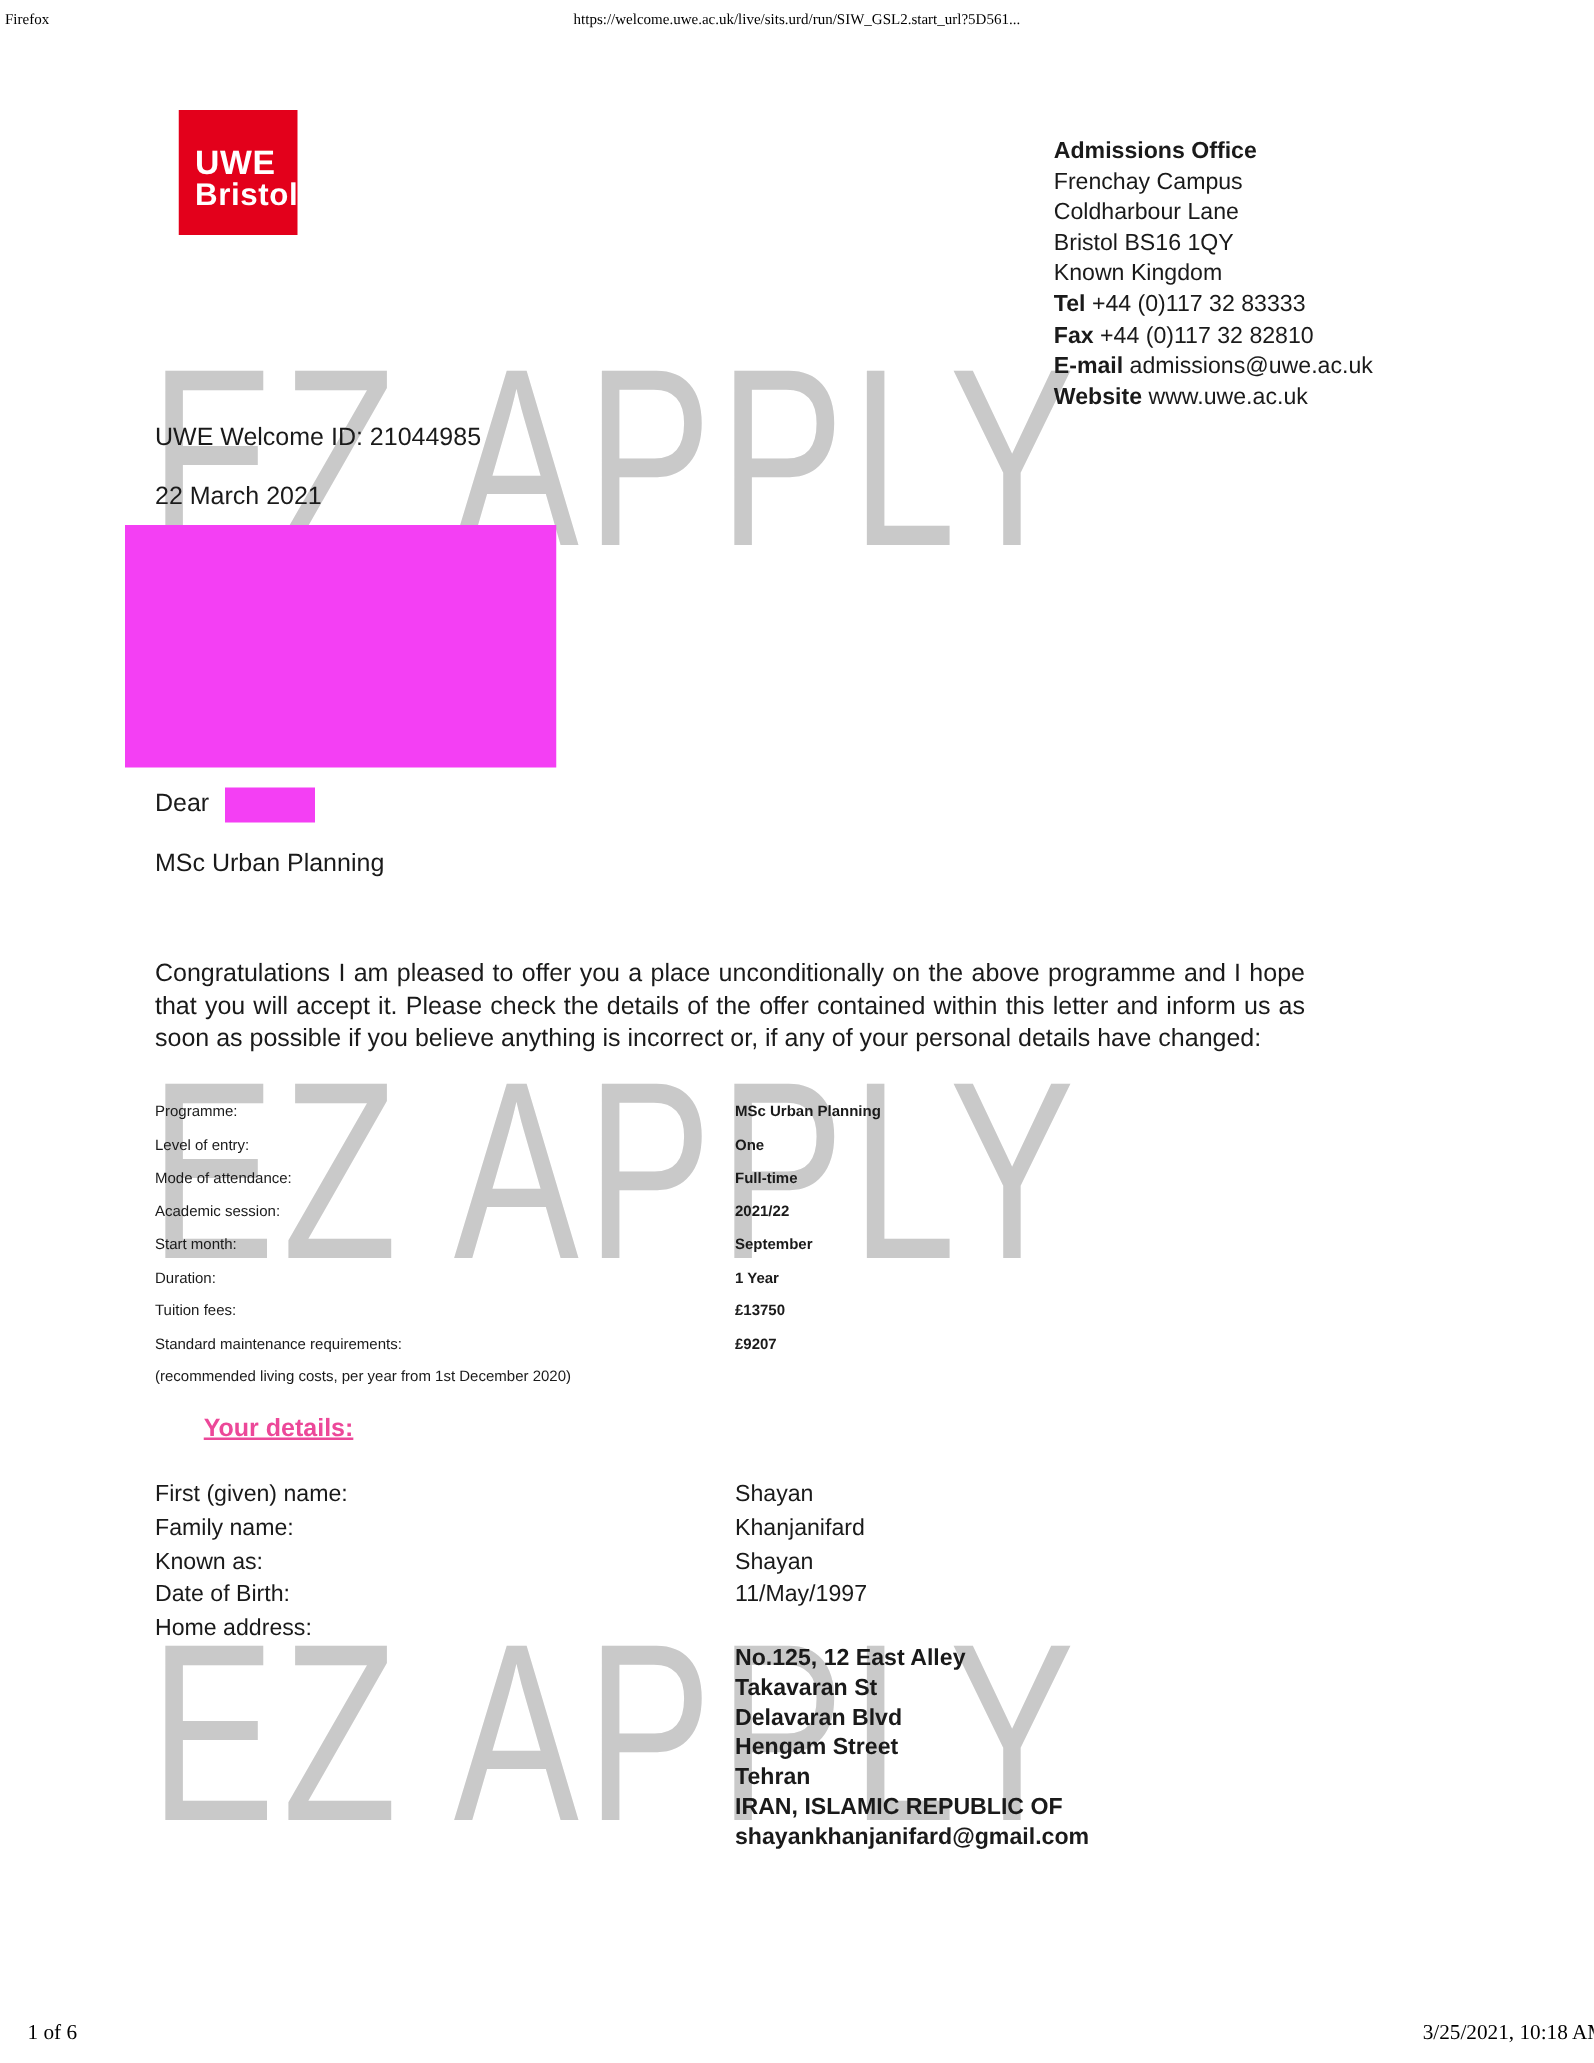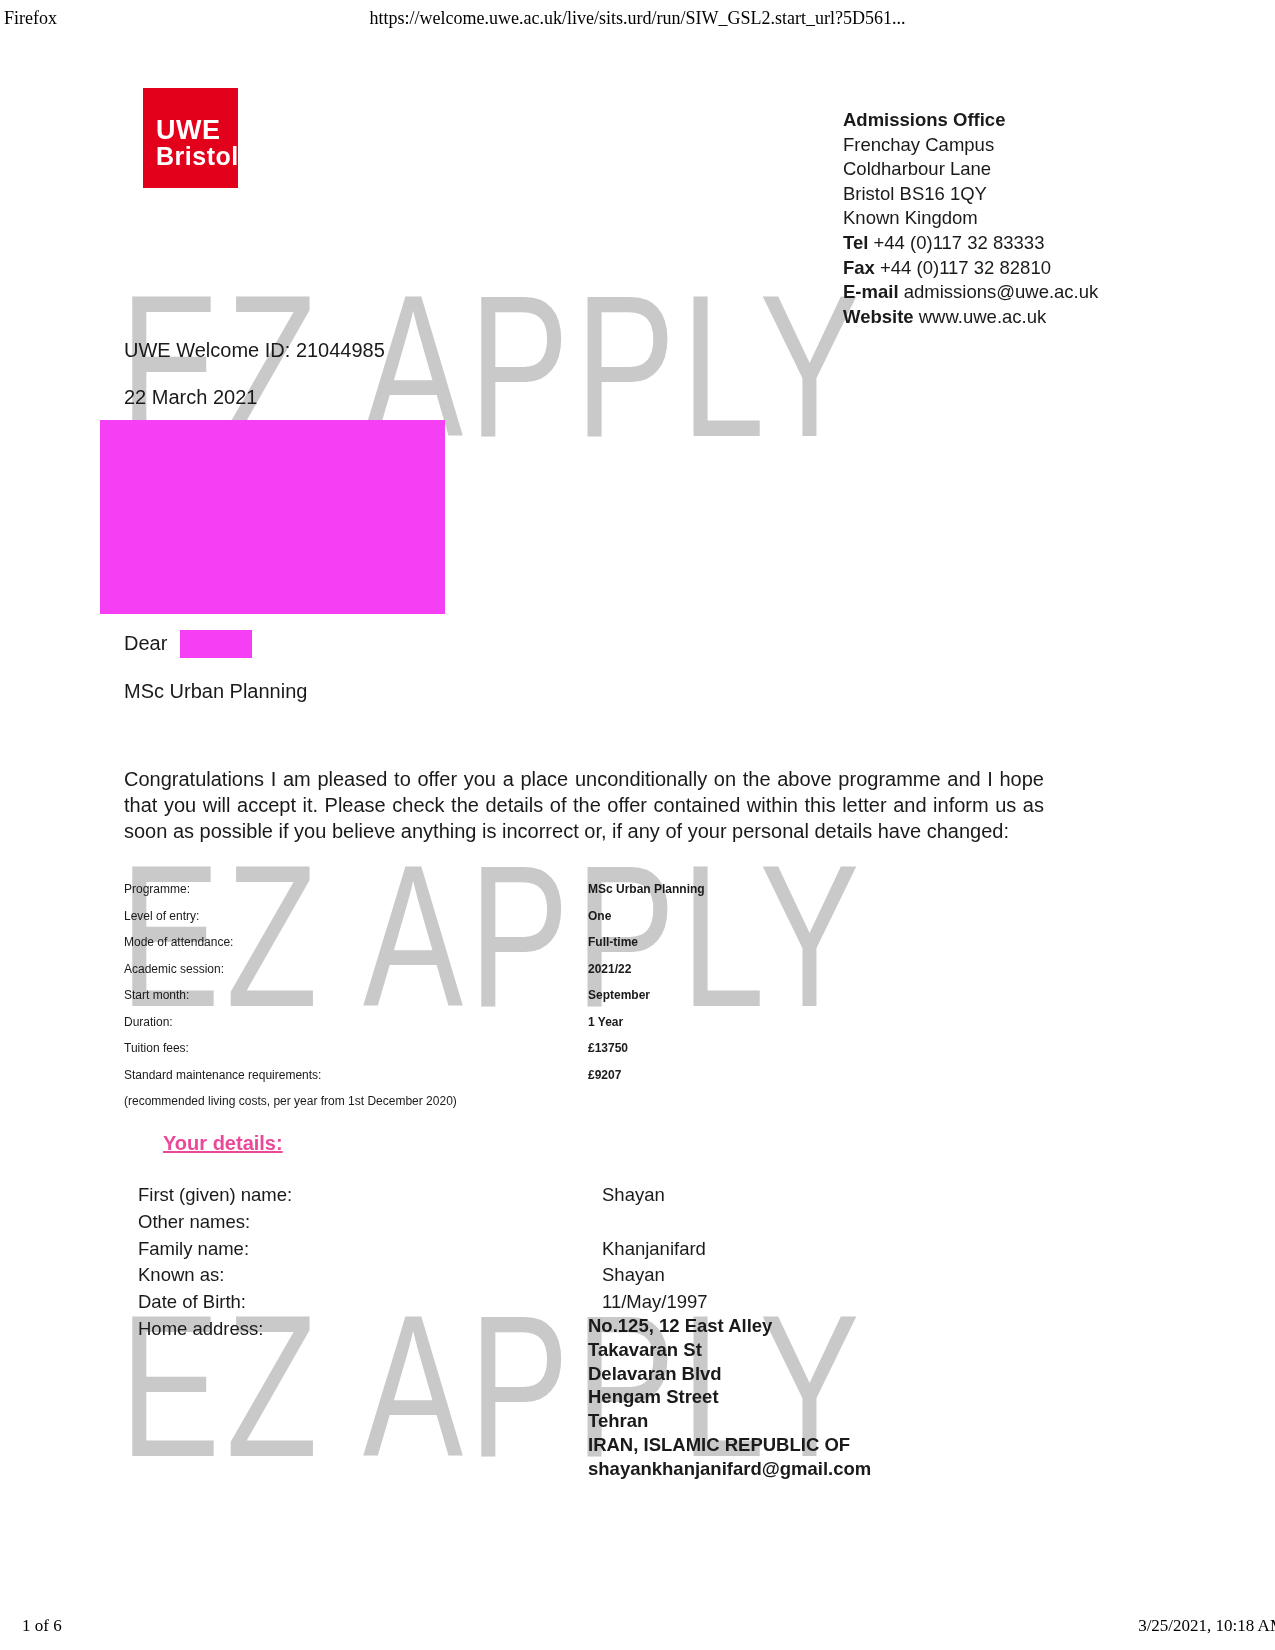--- a/index.html
+++ b/index.html
@@ -17,21 +17,21 @@
   }
 
   
   .print-header {
     position: absolute;
     top: 8px;
     left: 0;
     width: 1139px;
     height: 24px;
     font-family: "Liberation Serif", serif;
-    font-size: 18px;
+    font-size: 12px;
     color: #000;
   }
   .print-header .left {
     position: absolute;
     left: 4px;
     top: 0;
   }
   .print-header .center {
     position: absolute;
     left: 0;
@@ -230,21 +230,20 @@
   }
 
   .personal {
     position: absolute;
     left: 124px;
     top: 1182px;
     width: 920px;
     font-size: 18.5px;
     line-height: 26.8px;
     color: #1a1a1a;
-    margin-left: 14px;
   }
   .personal .row {
     position: relative;
     height: 26.8px;
   }
   .personal .lbl {
     position: absolute;
     left: 0;
     top: 0;
   }
@@ -357,24 +356,20 @@
   </div>
 
   <div class="your-details">Your details:</div>
 
   <div class="personal">
     <div class="row">
       <span class="lbl">First (given) name:</span>
       <span class="val">Shayan</span>
     </div>
     <div class="row">
-      <span class="lbl">Other names:</span>
-      <span class="val"></span>
-    </div>
-    <div class="row">
       <span class="lbl">Family name:</span>
       <span class="val">Khanjanifard</span>
     </div>
     <div class="row">
       <span class="lbl">Known as:</span>
       <span class="val">Shayan</span>
     </div>
     <div class="row">
       <span class="lbl">Date of Birth:</span>
       <span class="val">11/May/1997</span>

